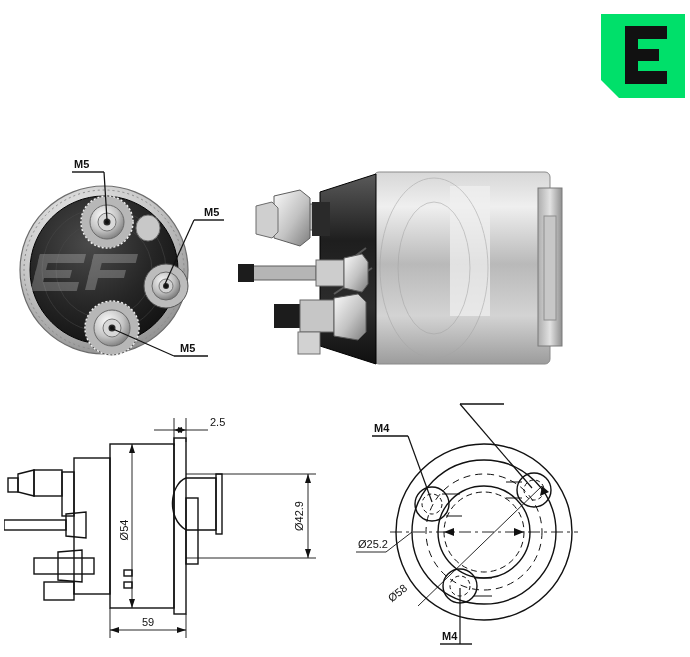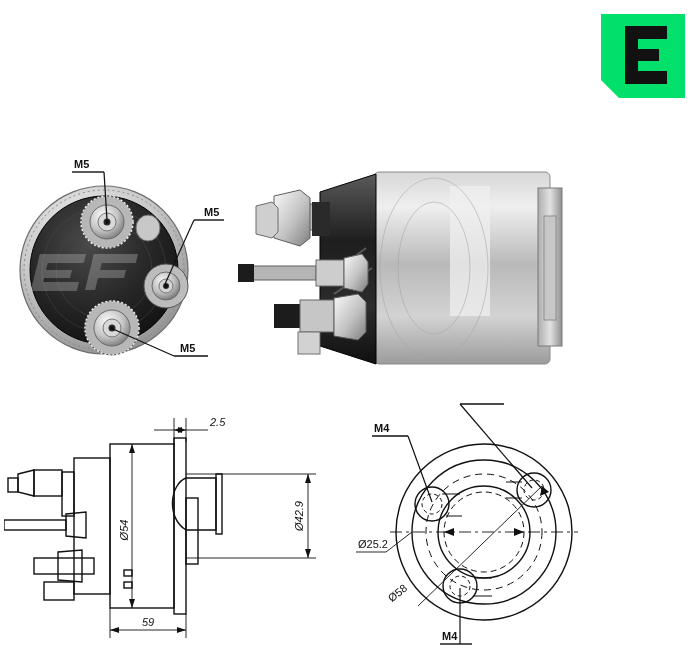--- a/index.html
+++ b/index.html
@@ -20,21 +20,21 @@
 
   
   .fig{position:absolute;}
   .fig svg{display:block;}
 
   
   #fig-front{left:8px;top:150px;width:230px;height:220px;}
   
   #fig-side-photo{left:238px;top:152px;width:350px;height:236px;}
   
-  #fig-side-draw{left:4px;top:412px;width:330px;height:240px;font-style:italic;}
+  #fig-side-draw{left:4px;top:412px;width:330px;height:240px;}
   
   #fig-end-draw{left:356px;top:400px;width:240px;height:252px;}
 
   .dimtext{
     font-family:"Liberation Sans", sans-serif;
     font-size:11px;
     fill:#111;
   }
   .calltext{
     font-family:"Liberation Sans", sans-serif;

